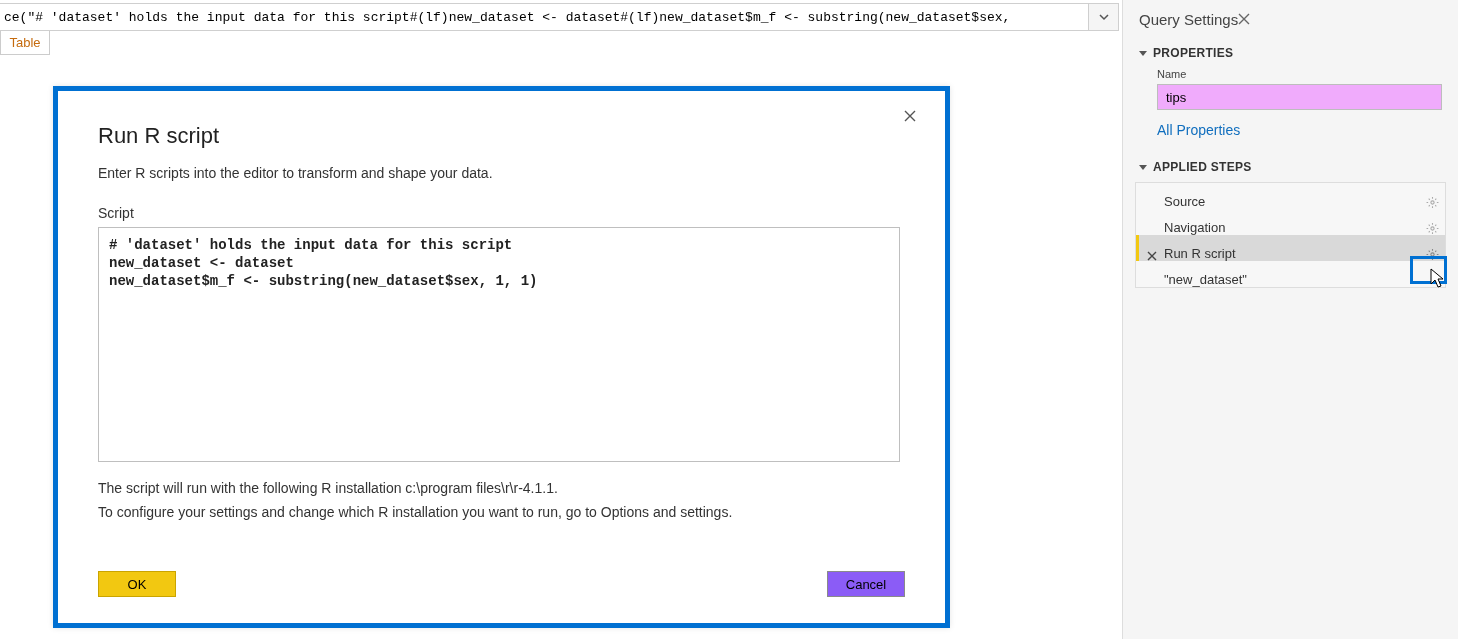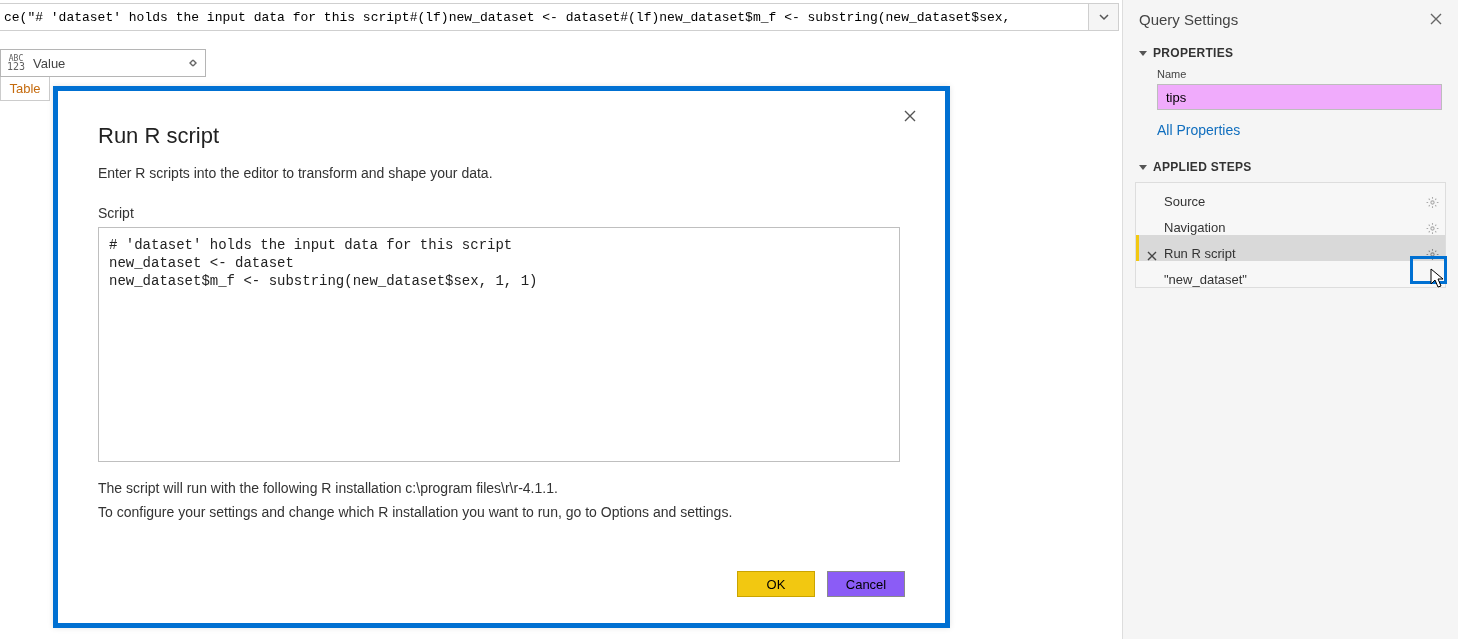--- a/index.html
+++ b/index.html
@@ -174,31 +174,32 @@
       height: 235px;
       border: 1px solid #bfbfbf;
       padding: 8px 10px;
       font-family: Consolas, "Courier New", monospace;
       font-size: 14px;
       line-height: 18px;
       white-space: pre;
       color: #222;
       resize: none;
       outline: none;
+      font-weight: bold;
     }
     .dialog .note {
       font-size: 14px;
       color: #333;
       margin-top: 14px;
       line-height: 24px;
     }
     .dialog-footer {
       margin-top: auto;
       display: flex;
-      justify-content: flex-end;
+      justify-content: space-between;
       gap: 12px;
       padding-top: 20px;
     }
     .btn {
       min-width: 78px;
       height: 26px;
       border: 1px solid #8a8a8a;
       background: #8b5cf6;
       font-size: 13px;
       cursor: pointer;
@@ -219,21 +220,21 @@
       width: 336px;
       height: 639px;
       border-left: 1px solid #ddd;
       background: #f5f5f5;
       padding: 0;
     }
     .right-header {
       height: 38px;
       display: flex;
       align-items: center;
-      justify-content: space-between;
+      justify-content: flex-start;
       padding: 0 16px;
       font-size: 15px;
       color: #444;
     }
     .right-header .x { cursor: pointer; color: #666; }
     .section-title {
       display: flex;
       align-items: center;
       font-size: 12px;
       font-weight: 700;
@@ -325,34 +326,20 @@
 
   <div class="formula-bar">
     <div class="formula-text">ce("# 'dataset' holds the input data for this script#(lf)new_dataset &lt;- dataset#(lf)new_dataset$m_f &lt;- substring(new_dataset$sex,</div>
     <div class="formula-dropdown">
       <svg viewBox="0 0 12 12">
           <path d="M2 4l4 4 4-4" fill="none" stroke="#555" stroke-width="1.5"></path>
         </svg>
     </div>
   </div>
 
-  <div class="col-headers">
-    <div class="col-header">
-      <span class="type-badge">
-        <span>ABC</span>
-          <span class="big">123</span>
-      </span>
-      <span>Value</span>
-      <span class="expand">
-        <svg width="14" height="14" viewBox="0 0 14 14">
-          <path d="M4 7l3-3 3 3M4 7l3 3 3-3" fill="none" stroke="#666" stroke-width="1.4" transform="rotate(90 7 7)"></path>
-        </svg>
-      </span>
-    </div>
-  </div>
 
   <div class="data-row">
     <div class="row-num link-cell data-cell first" style="width:50px">Table</div>
   </div>
 
   <div class="dialog-outline">
     <div class="dialog">
       <div class="close">
         <svg width="14" height="14" viewBox="0 0 14 14">
             <path d="M2 2l10 10M12 2L2 12" stroke="#555" stroke-width="1.4"></path>

